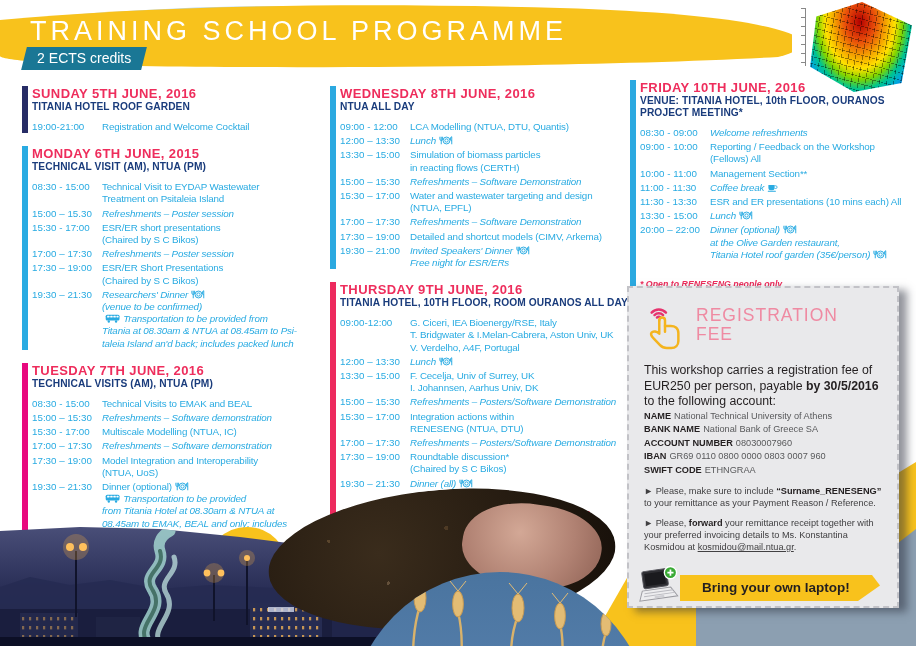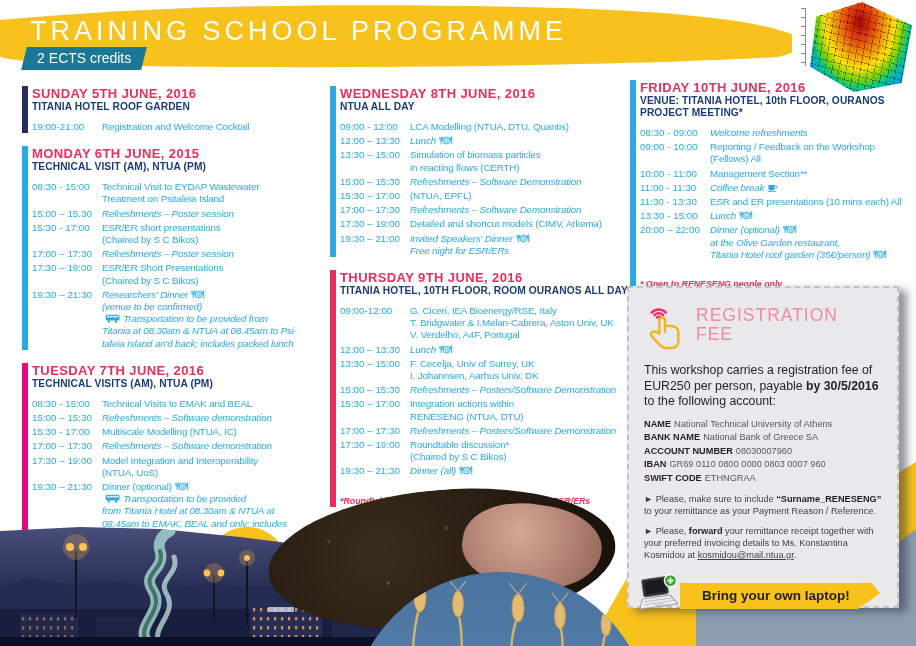--- a/index.html
+++ b/index.html
@@ -73,21 +73,21 @@
   .wheat{position:absolute;left:350px;top:572px;width:300px;height:300px;border-radius:50%;
       overflow:hidden;z-index:9;background:linear-gradient(to bottom,#4a749f,#5e87b5 70%);}
   .wheat svg{width:100%;height:160px;display:block;}
 
   
   .regbox{position:absolute;left:627px;top:286px;width:272px;height:322px;box-sizing:border-box;
       background:var(--boxBg,#E9E9EB);border:2px dashed #C2C2C7;z-index:10;
       box-shadow:8px 4px 8px rgba(40,44,58,.5);padding:12px 15px 16px;}
   .reg-head{display:flex;align-items:flex-start;gap:10px;}
   .reg-title{color:var(--regPink,#EF8AA2);font-size:17.5px;line-height:19px;letter-spacing:1px;margin-top:6px;}
-  .reg-intro{margin:11px 0 8px;color:#231f20;font-size:12.3px;line-height:15.5px;}
+  .reg-intro{margin:11px 0 0;color:#231f20;font-size:12.3px;line-height:15.5px;}
   .reg-intro .b{font-weight:700;}
   .bank{margin-top:0;}
   .bank-row{font-size:9.2px;line-height:13.5px;}
   .bl{font-weight:700;color:#231f20;}
   .bv{color:#58595B;margin-left:3px;}
   .notes{margin-top:4px;}
   .note{margin:8px 0 0;color:#414042;font-size:9.2px;line-height:12px;}
   .note .b{font-weight:700;color:#231f20;}
   .note a.lnk{color:#414042;text-decoration:underline;}
   .banner{position:relative;margin-top:20px;height:34px;}
@@ -291,20 +291,21 @@
           </div>
           <div class="event">
             <div class="time">15:00 – 15:30</div>
             <div class="desc">
               <div class="line it"><span>Refreshments – Software Demonstration</span></div>
             </div>
           </div>
           <div class="event">
             <div class="time">15:30 – 17:00</div>
             <div class="desc">
+              <div class="line"><span>Water and wastewater targeting and design</span></div>
               <div class="line"><span>(NTUA, EPFL)</span></div>
             </div>
           </div>
           <div class="event">
             <div class="time">17:00 – 17:30</div>
             <div class="desc">
               <div class="line it"><span>Refreshments – Software Demonstration</span></div>
             </div>
           </div>
           <div class="event">

